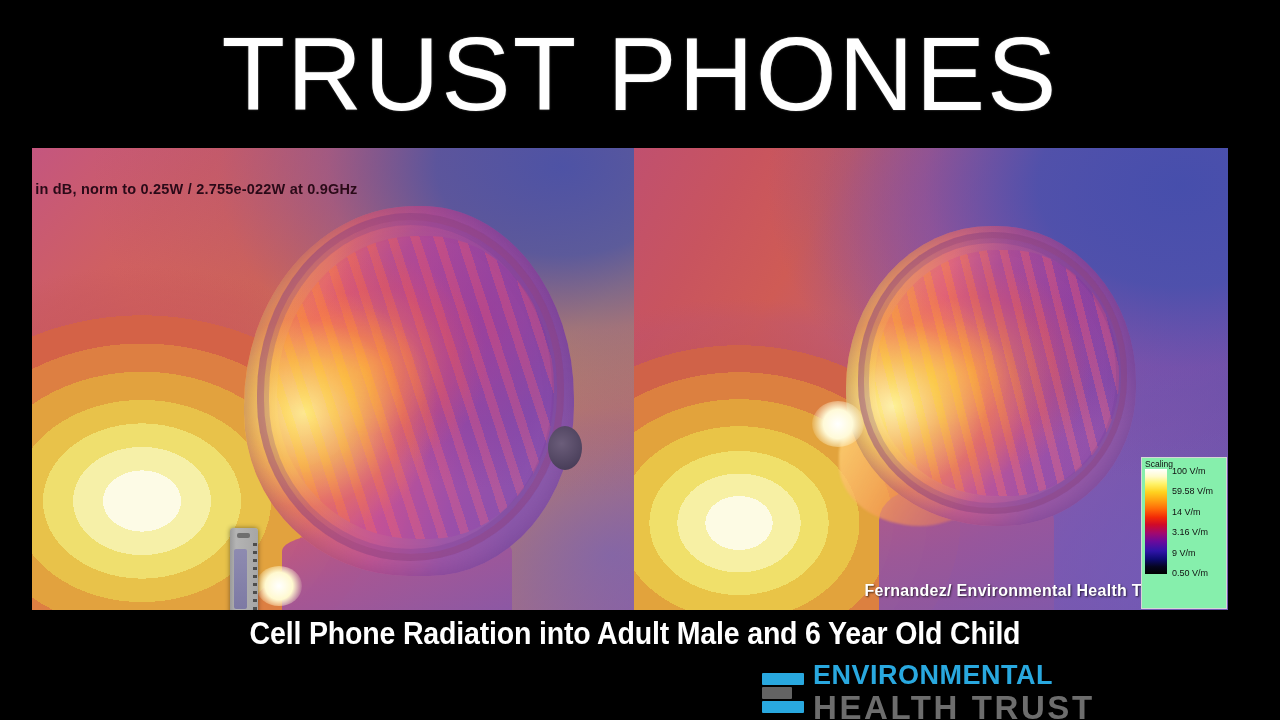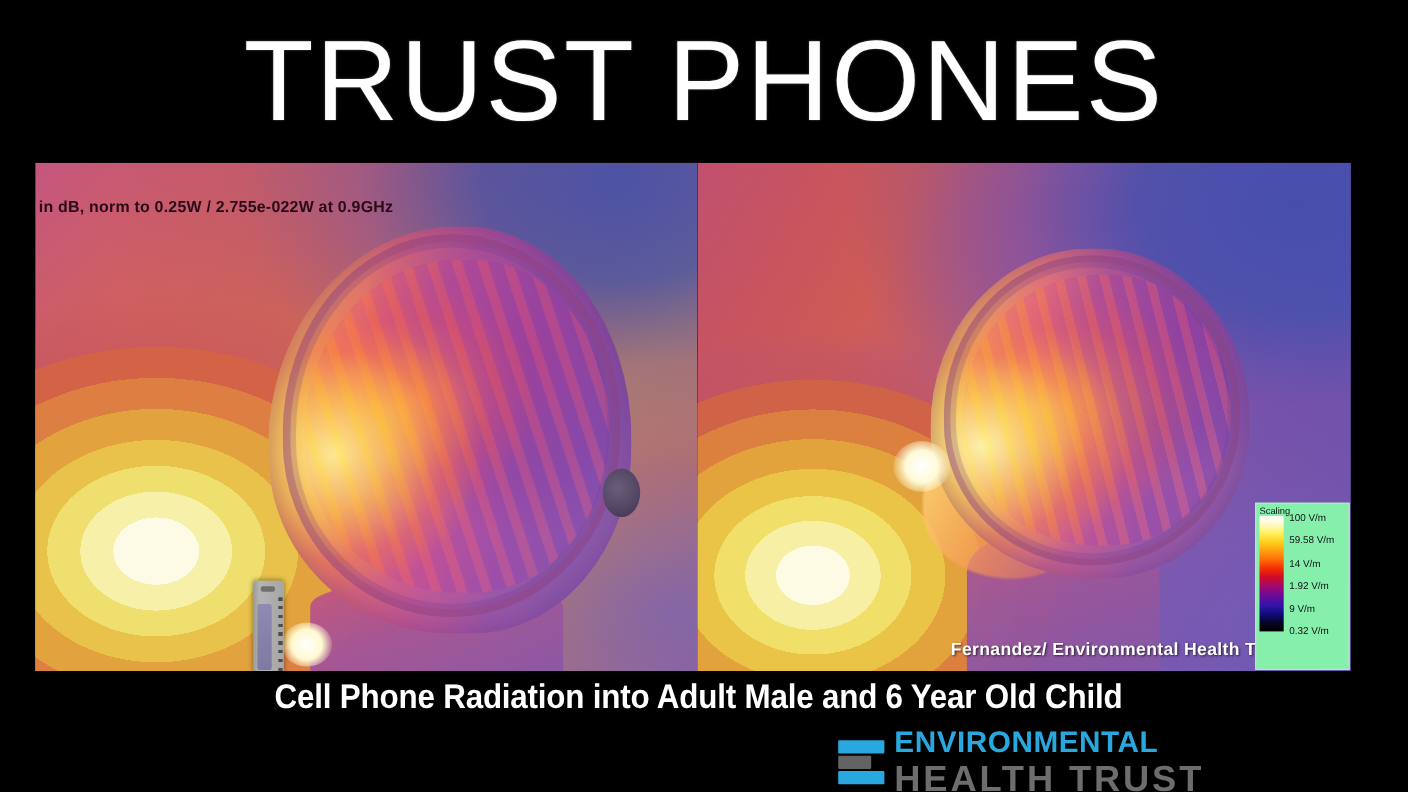--- a/index.html
+++ b/index.html
@@ -211,23 +211,23 @@
 
       <div class="credit">Fernandez/ Environmental Health Trust 2017</div>
 
       <div class="legend">
         <div class="legend-title">Scaling</div>
         <div class="legend-bar"></div>
         <div class="legend-labels">
           <div>100 V/m</div>
           <div>59.58 V/m</div>
           <div>14 V/m</div>
-          <div>1.92 V/m</div>
+          <div>3.16 V/m</div>
           <div>9 V/m</div>
-          <div>0.32 V/m</div>
+          <div>0.50 V/m</div>
         </div>
       </div>
     </div>
   </div>
 
   <div class="caption">Cell Phone Radiation into Adult Male and 6 Year Old Child</div>
 
   <div class="logo">
     <span class="logo-mark">
       <i class="b1"></i>

